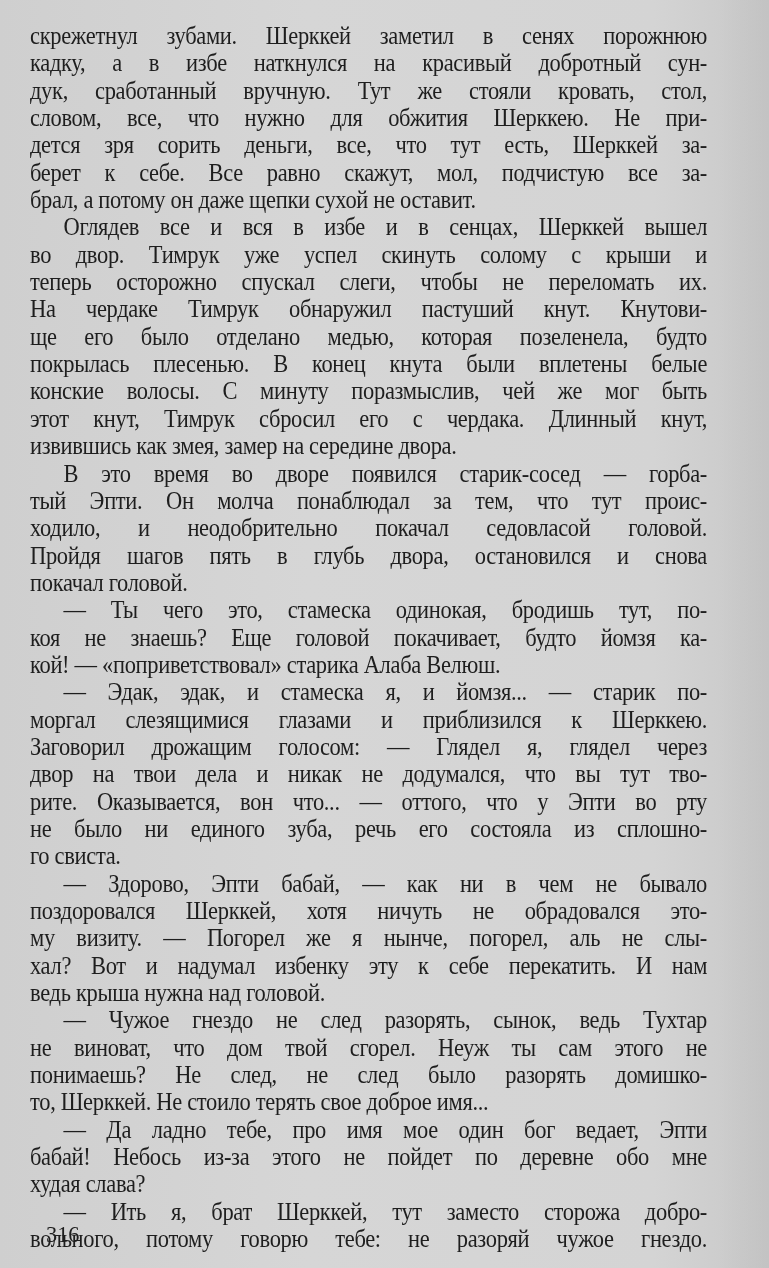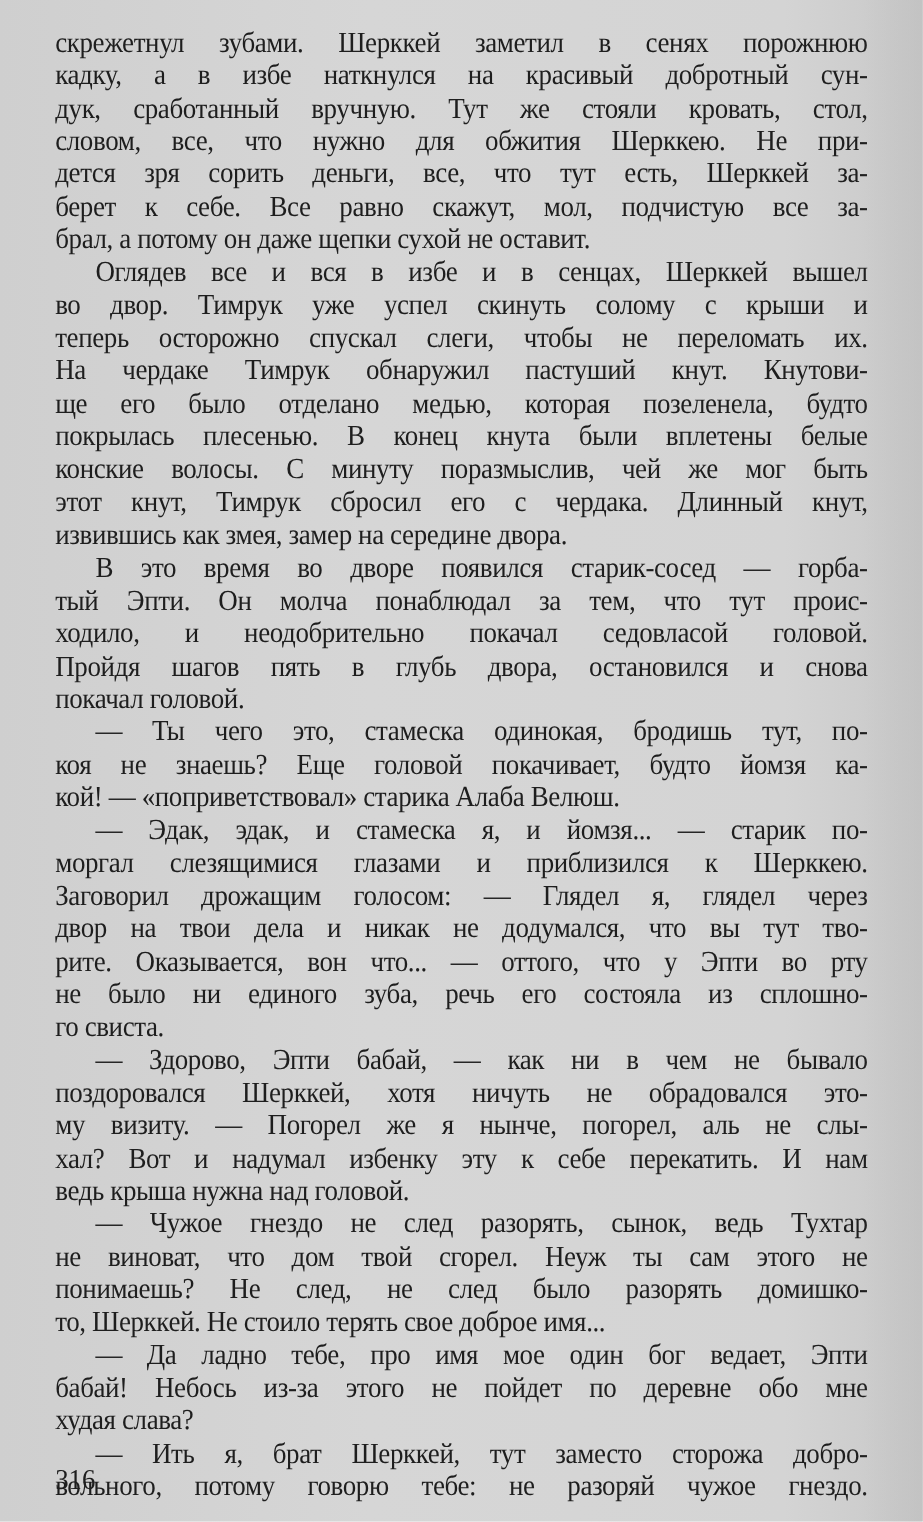--- a/index.html
+++ b/index.html
@@ -11,21 +11,21 @@
       height: 1268px;
       background: #d2d2d2;
       background: linear-gradient(to right, #cfcfcf 0%, #d6d6d6 40%, #d4d4d4 85%, #c8c8c8 100%);
       position: relative;
       overflow: hidden;
       font-family: "Liberation Serif", "DejaVu Serif", serif;
       color: #1e1e1e;
     }
     .page {
       position: absolute;
-      left: 46px;
+      left: 30px;
       top: 22px;
       width: 677px;
     }
     .line {
       display: block;
       height: 27.35px;
       line-height: 27.35px;
       font-size: 24.2px;
       white-space: nowrap;
       text-align: justify;

